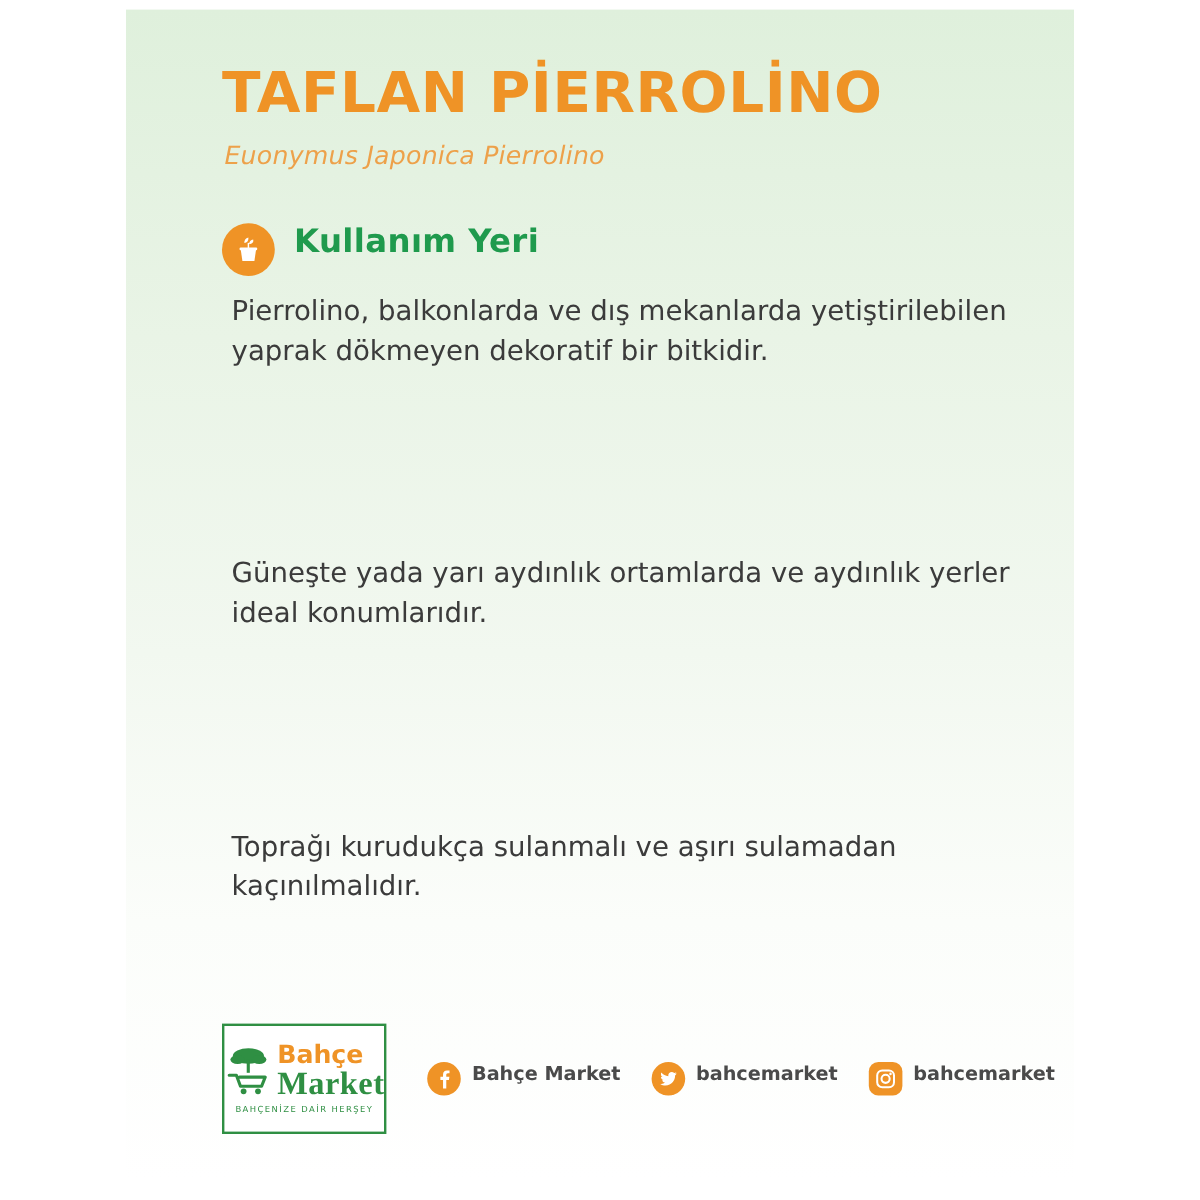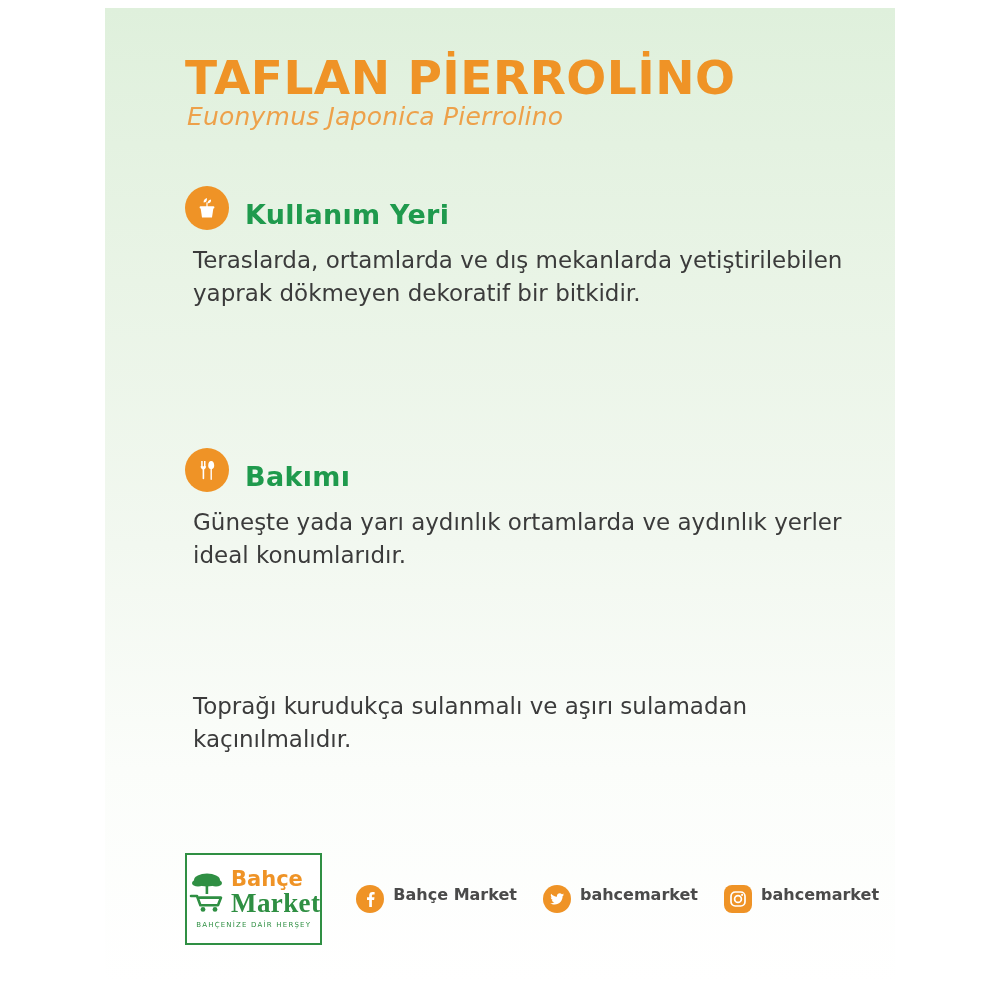--- a/index.html
+++ b/index.html
@@ -44,39 +44,39 @@
     font-size: 47px;
     letter-spacing: 0.5px;
     color: #ef9326;
     line-height: 1.05;
     margin: 0;
     white-space: nowrap;
   }
   .subtitle {
     font-family: "DejaVu Sans", sans-serif;
     font-style: italic;
-    font-size: 25px;
+    font-size: 21px;
     color: #eda14a;
-    margin: 0 0 0 2px;
+    margin: 16px 0 0 2px;
     letter-spacing: 0.2px;
   }
 
   
   .section {
     position: absolute;
     left: 80px;
     width: 680px;
   }
   .sec-1 { top: 178px; }
   .sec-2 { top: 440px; }
   .sec-3 { top: 668px; }
 
   .sec-head {
     display: flex;
-    align-items: flex-end;
+    align-items: flex-start;
     gap: 16px;
   }
   .badge {
     width: 44px;
     height: 44px;
     border-radius: 50%;
     background: #ef9326;
     display: flex;
     align-items: center;
     justify-content: center;
@@ -205,36 +205,24 @@
           <svg width="26" height="26" viewBox="0 0 26 26" aria-hidden="true">
             <path d="M13 3 C10.6 3.6 9.4 5.4 9.6 7.6 C11.9 7.5 13.2 6 13 3 Z" fill="#ffffff"></path>
             <path d="M13.6 8.4 C13.6 6.4 14.9 4.9 17 4.6 C17.5 6.9 16.1 8.4 13.6 8.4 Z" fill="#ffffff"></path>
             <rect x="12.4" y="7.4" width="1.2" height="5" fill="#ffffff"></rect>
             <path d="M6.6 13 H19.4 L18 22.4 H8 Z" fill="#ffffff"></path>
             <rect x="5.6" y="11.2" width="14.8" height="2.4" rx="1" fill="#ffffff"></rect>
           </svg>
         </span>
         <span class="sec-title">Kullanım  Yeri</span>
       </div>
-      <div class="sec-body">Teraslarda, ortamlarda ve dış mekanlarda yetiştirilebilen yaprak dökmeyen dekoratif bir bitkidir.</div>
+      <div class="sec-body">Pierrolino, balkonlarda ve dış mekanlarda yetiştirilebilen yaprak dökmeyen dekoratif bir bitkidir.</div>
     </div>
 
     <div class="section sec-2">
-      <div class="sec-head">
-        <span class="badge">
-          <svg width="26" height="26" viewBox="0 0 26 26" aria-hidden="true">
-            <rect x="7.2" y="4" width="1.5" height="6" fill="#ffffff"></rect>
-            <rect x="10" y="4" width="1.5" height="6" fill="#ffffff"></rect>
-            <path d="M6.6 9.2 H12.1 C12.1 11.2 10.9 12.4 9.35 12.4 C7.8 12.4 6.6 11.2 6.6 9.2 Z" fill="#ffffff"></path>
-            <rect x="8.6" y="11.8" width="1.6" height="10.4" rx="0.8" fill="#ffffff"></rect>
-            <path d="M17.2 4 C19.1 4 20.2 6 20.2 8.4 C20.2 10.4 19.2 11.8 17.9 12.1 L17.9 22.2 C17.9 22.8 17.6 23 17.2 23 C16.8 23 16.5 22.8 16.5 22.2 L16.5 12.1 C15.2 11.8 14.2 10.4 14.2 8.4 C14.2 6 15.3 4 17.2 4 Z" fill="#ffffff"></path>
-          </svg>
-        </span>
-        <span class="sec-title">Bakımı</span>
-      </div>
       <div class="sec-body">Güneşte yada yarı aydınlık ortamlarda ve aydınlık yerler ideal konumlarıdır.</div>
     </div>
 
     <div class="section sec-3">
       <div class="sec-body">Toprağı kurudukça sulanmalı ve aşırı sulamadan kaçınılmalıdır.</div>
     </div>
 
     <div class="footer">
 
       <div class="logo-box">

